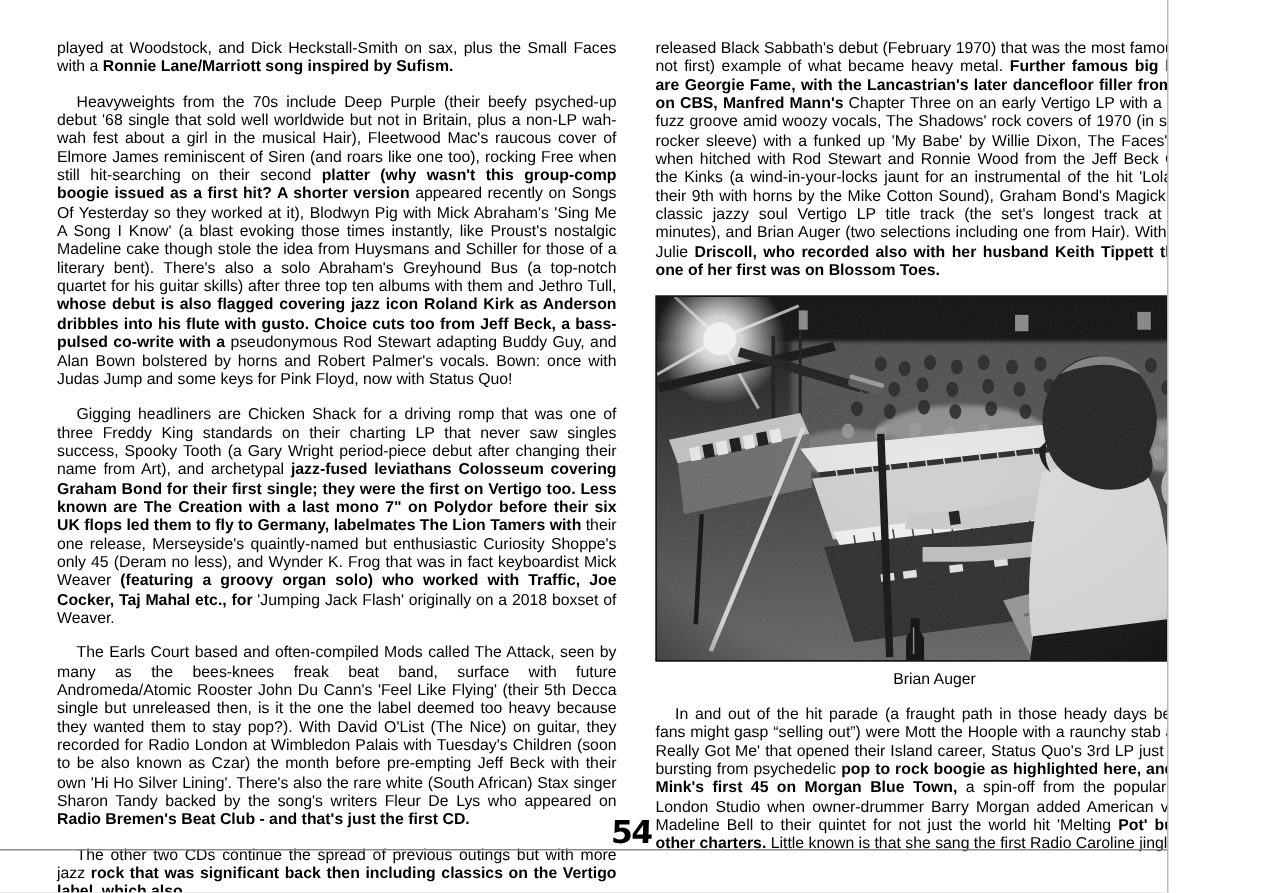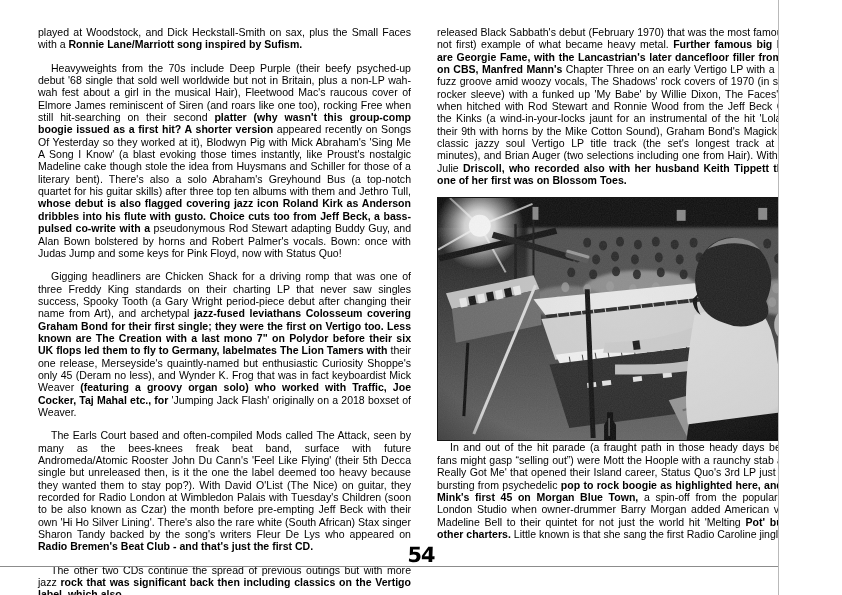--- a/index.html
+++ b/index.html
@@ -230,20 +230,21 @@
         <rect x="196" y="144" width="7" height="9" fill="#1a1a1a" transform="rotate(-8 199 148)"></rect>
         <path d="M258,118 Q252,150 250,180 Q248,214 252,232 L344,222 Q346,190 340,156 Q336,126 322,112 L300,104 Z" fill="#dedede"></path>
         <path d="M252,228 L346,216 L362,244 L250,244 Z" fill="#121212"></path>
         <path d="M290,40 Q318,38 330,62 Q340,82 330,104 Q336,118 326,124 Q306,134 288,126 Q268,120 262,102 Q254,80 264,60 Q272,44 290,40 Z" fill="#222222"></path>
         <path d="M270,52 Q282,40 298,40 Q314,40 324,52 Q308,44 292,46 Q278,48 270,52 Z" fill="#858585"></path>
         <path d="M262,96 Q258,108 264,118 Q256,112 256,102 Z" fill="#161616"></path>
 
         <rect x="0" y="0" width="370" height="244" filter="url(#grain)" opacity="0.55" fill="none"></rect>
         <rect x="0" y="0" width="370" height="244" fill="url(#vignette)"></rect>
       </svg>
+      <figcaption>Brian Auger</figcaption>
     </figure>
 
     <div>
         <p class="para indent"><span>In and out of the hit parade (a fraught path in those heady days because fans might gasp “selling out”) were Mott the Hoople with a raunchy stab at 'You Really Got Me' that opened their Island career, Status Quo's 3rd LP just before bursting from psychedelic </span><span class="b">pop to rock boogie as highlighted here, and Blue Mink's first 45 on Morgan Blue Town, </span><span>a spin-off from the popular North London Studio when owner-drummer Barry Morgan added American vocalist Madeline Bell to their quintet for not just the world hit 'Melting </span><span class="b">Pot' but five other charters.</span><span>  Little known is that she sang the first Radio Caroline jingles</span></p>
       </div>
   </div>
 
   <div class="footer-rule"></div>
   <div class="page-number">54</div>
 </div>

